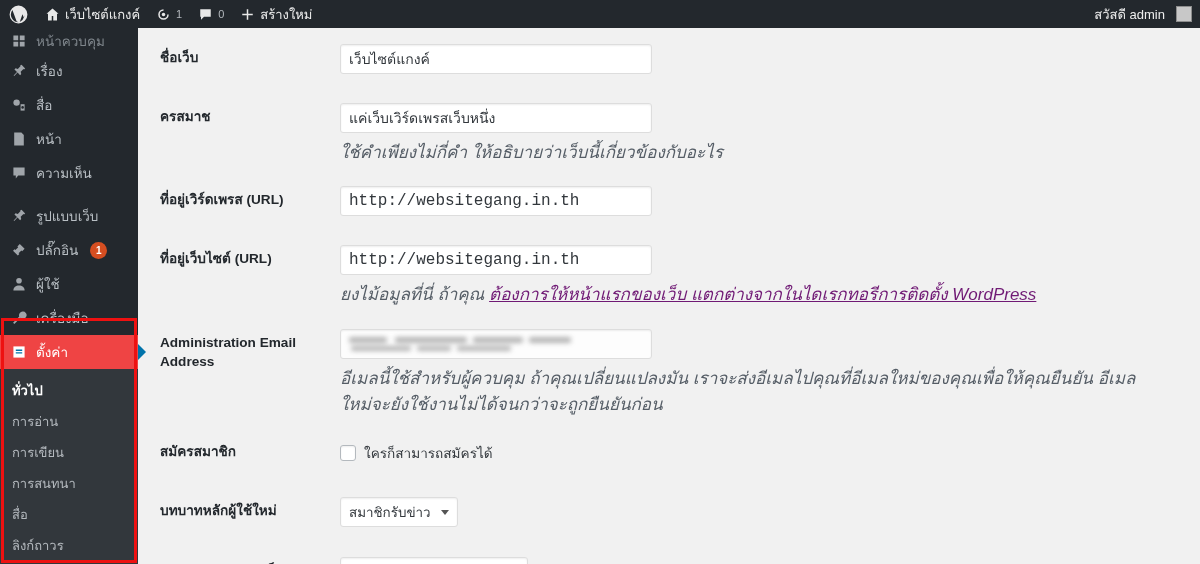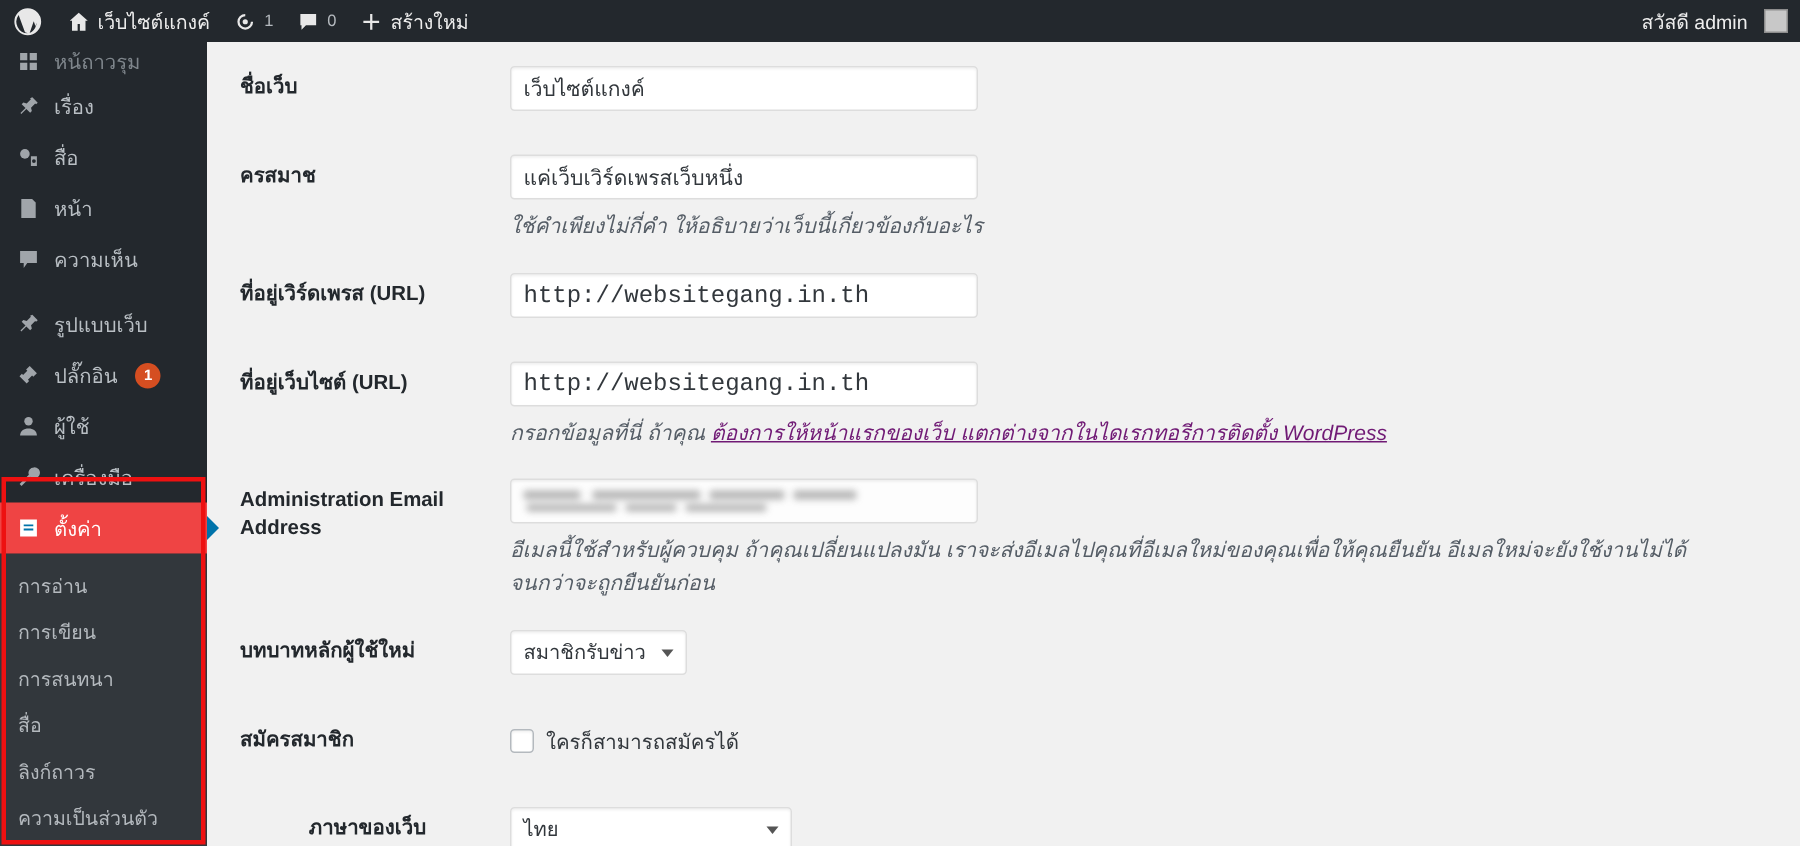--- a/index.html
+++ b/index.html
@@ -156,21 +156,21 @@
     width: 230px; height: 16px;
     pointer-events: none;
     filter: blur(2.4px);
     opacity: .55;
   }
   .blur-bars i {
     display: block; position: absolute;
     background: #7a7a7a; border-radius: 2px;
   }
   .desc {
-    font-size: 14px;
+    font-size: 17px;
     font-style: italic;
     color: #555d66;
     line-height: 1.55;
     margin: 7px 0 0 0;
     max-width: 820px;
   }
   .desc a {
     color: #701a75;
     text-decoration: underline;
   }
@@ -264,21 +264,21 @@
 </div>
 
 <div class="sidebar">
 
   <div class="menu-item first">
     <span class="mi-icon">
       <svg width="16" height="16" viewBox="0 0 20 20" fill="currentColor">
           <path d="M3 3h6v6H3zm8 0h6v6h-6zM3 11h6v6H3zm8 0h6v6h-6z"></path>
         </svg>
     </span>
-    <span>หน้ถาวรุม</span>
+    <span>หน้าควบคุม</span>
   </div>
 
   <div class="menu-item">
     <span class="mi-icon">
       <svg width="16" height="16" viewBox="0 0 20 20" fill="currentColor">
           <path d="M13.2 2.3 17.7 6.8l-1.4 1.4-.7-.7-3.5 3.5.7 2.8-1.4 1.4-3.2-3.2-4.2 4.2-.7-.7 4.2-4.2L4.3 8.1l1.4-1.4 2.8.7 3.5-3.5-.7-.7z"></path>
         </svg>
     </span>
     <span>เรื่อง</span>
   </div>
@@ -356,20 +356,21 @@
     <span class="mi-icon">
       <svg width="16" height="16" viewBox="0 0 20 20" fill="currentColor">
           <path d="M3 3h14v14H3z"></path>
           <path d="M6 7h8v1.6H6zm0 3.4h8V12H6z" fill="#0073aa"></path>
         </svg>
     </span>
     <span>ตั้งค่า</span>
   </div>
 
   <div class="submenu">
+    <span class="submenu-item current">ทั่วไป</span>
     <span class="submenu-item">การอ่าน</span>
     <span class="submenu-item">การเขียน</span>
     <span class="submenu-item">การสนทนา</span>
     <span class="submenu-item">สื่อ</span>
     <span class="submenu-item">ลิงก์ถาวร</span>
     <span class="submenu-item">ความเป็นส่วนตัว</span>
   </div>
 </div>
 
 <div class="annot-box"></div>
@@ -396,21 +397,21 @@
       <div class="th">ที่อยู่เวิร์ดเพรส (URL)</div>
       <div class="td">
         <input class="txt mono" type="text" value="http://websitegang.in.th" style="">
       </div>
     </div>
 
     <div class="row">
       <div class="th">ที่อยู่เว็บไซต์ (URL)</div>
       <div class="td">
         <input class="txt mono" type="text" value="http://websitegang.in.th" style="">
-        <p class="desc"><span>กรอกข้อมูลที่นี่ ถ้าคุณ </span><a href="#">ต้องการให้หน้าแรกของเว็บ แตกต่างจากในไดเรกทอรีการติดตั้ง WordPress</a></p>
+        <p class="desc"><span>ยงไม้อมูลที่นี่ ถ้าคุณ </span><a href="#">ต้องการให้หน้าแรกของเว็บ แตกต่างจากในไดเรกทอรีการติดตั้ง WordPress</a></p>
       </div>
     </div>
 
     <div class="row">
       <div class="th">Administration Email Address</div>
       <div class="td">
         <span class="blur-wrap">
           <input class="txt blurred" type="text" value="" style="">
           <span class="blur-bars">
             <i style="left:0;top:1px;width:38px;height:6px;"></i>
@@ -420,36 +421,36 @@
             <i style="left:2px;top:10px;width:60px;height:5px;"></i>
             <i style="left:68px;top:10px;width:34px;height:5px;"></i>
             <i style="left:108px;top:10px;width:54px;height:5px;"></i>
           </span>
         </span>
         <p class="desc">อีเมลนี้ใช้สำหรับผู้ควบคุม ถ้าคุณเปลี่ยนแปลงมัน เราจะส่งอีเมลไปคุณที่อีเมลใหม่ของคุณเพื่อให้คุณยืนยัน อีเมลใหม่จะยังใช้งานไม่ได้จนกว่าจะถูกยืนยันก่อน</p>
       </div>
     </div>
 
     <div class="row">
+      <div class="th">สมัครสมาชิก</div>
+      <div class="td">
+        <label class="check-line">
+          <span class="cbx"></span>
+          <span>ใครก็สามารถสมัครได้</span>
+        </label>
+      </div>
+    </div>
+
+    <div class="row">
       <div class="th">บทบาทหลักผู้ใช้ใหม่</div>
       <div class="td">
         <span class="sel sel-role">
           <span>สมาชิกรับข่าว</span>
           <span class="caret"></span>
         </span>
-      </div>
-    </div>
-
-    <div class="row">
-      <div class="th">สมัครสมาชิก</div>
-      <div class="td">
-        <label class="check-line">
-          <span class="cbx"></span>
-          <span>ใครก็สามารถสมัครได้</span>
-        </label>
       </div>
     </div>
 
     <div class="row">
       <div class="th">
         <span class="lang-label">
           <span>ภาษาของเว็บ</span>
           <span class="trans-icon">
             <svg width="14" height="14" viewBox="0 0 20 20" fill="currentColor">
               <path d="M2 2h10v10H2z"></path>

